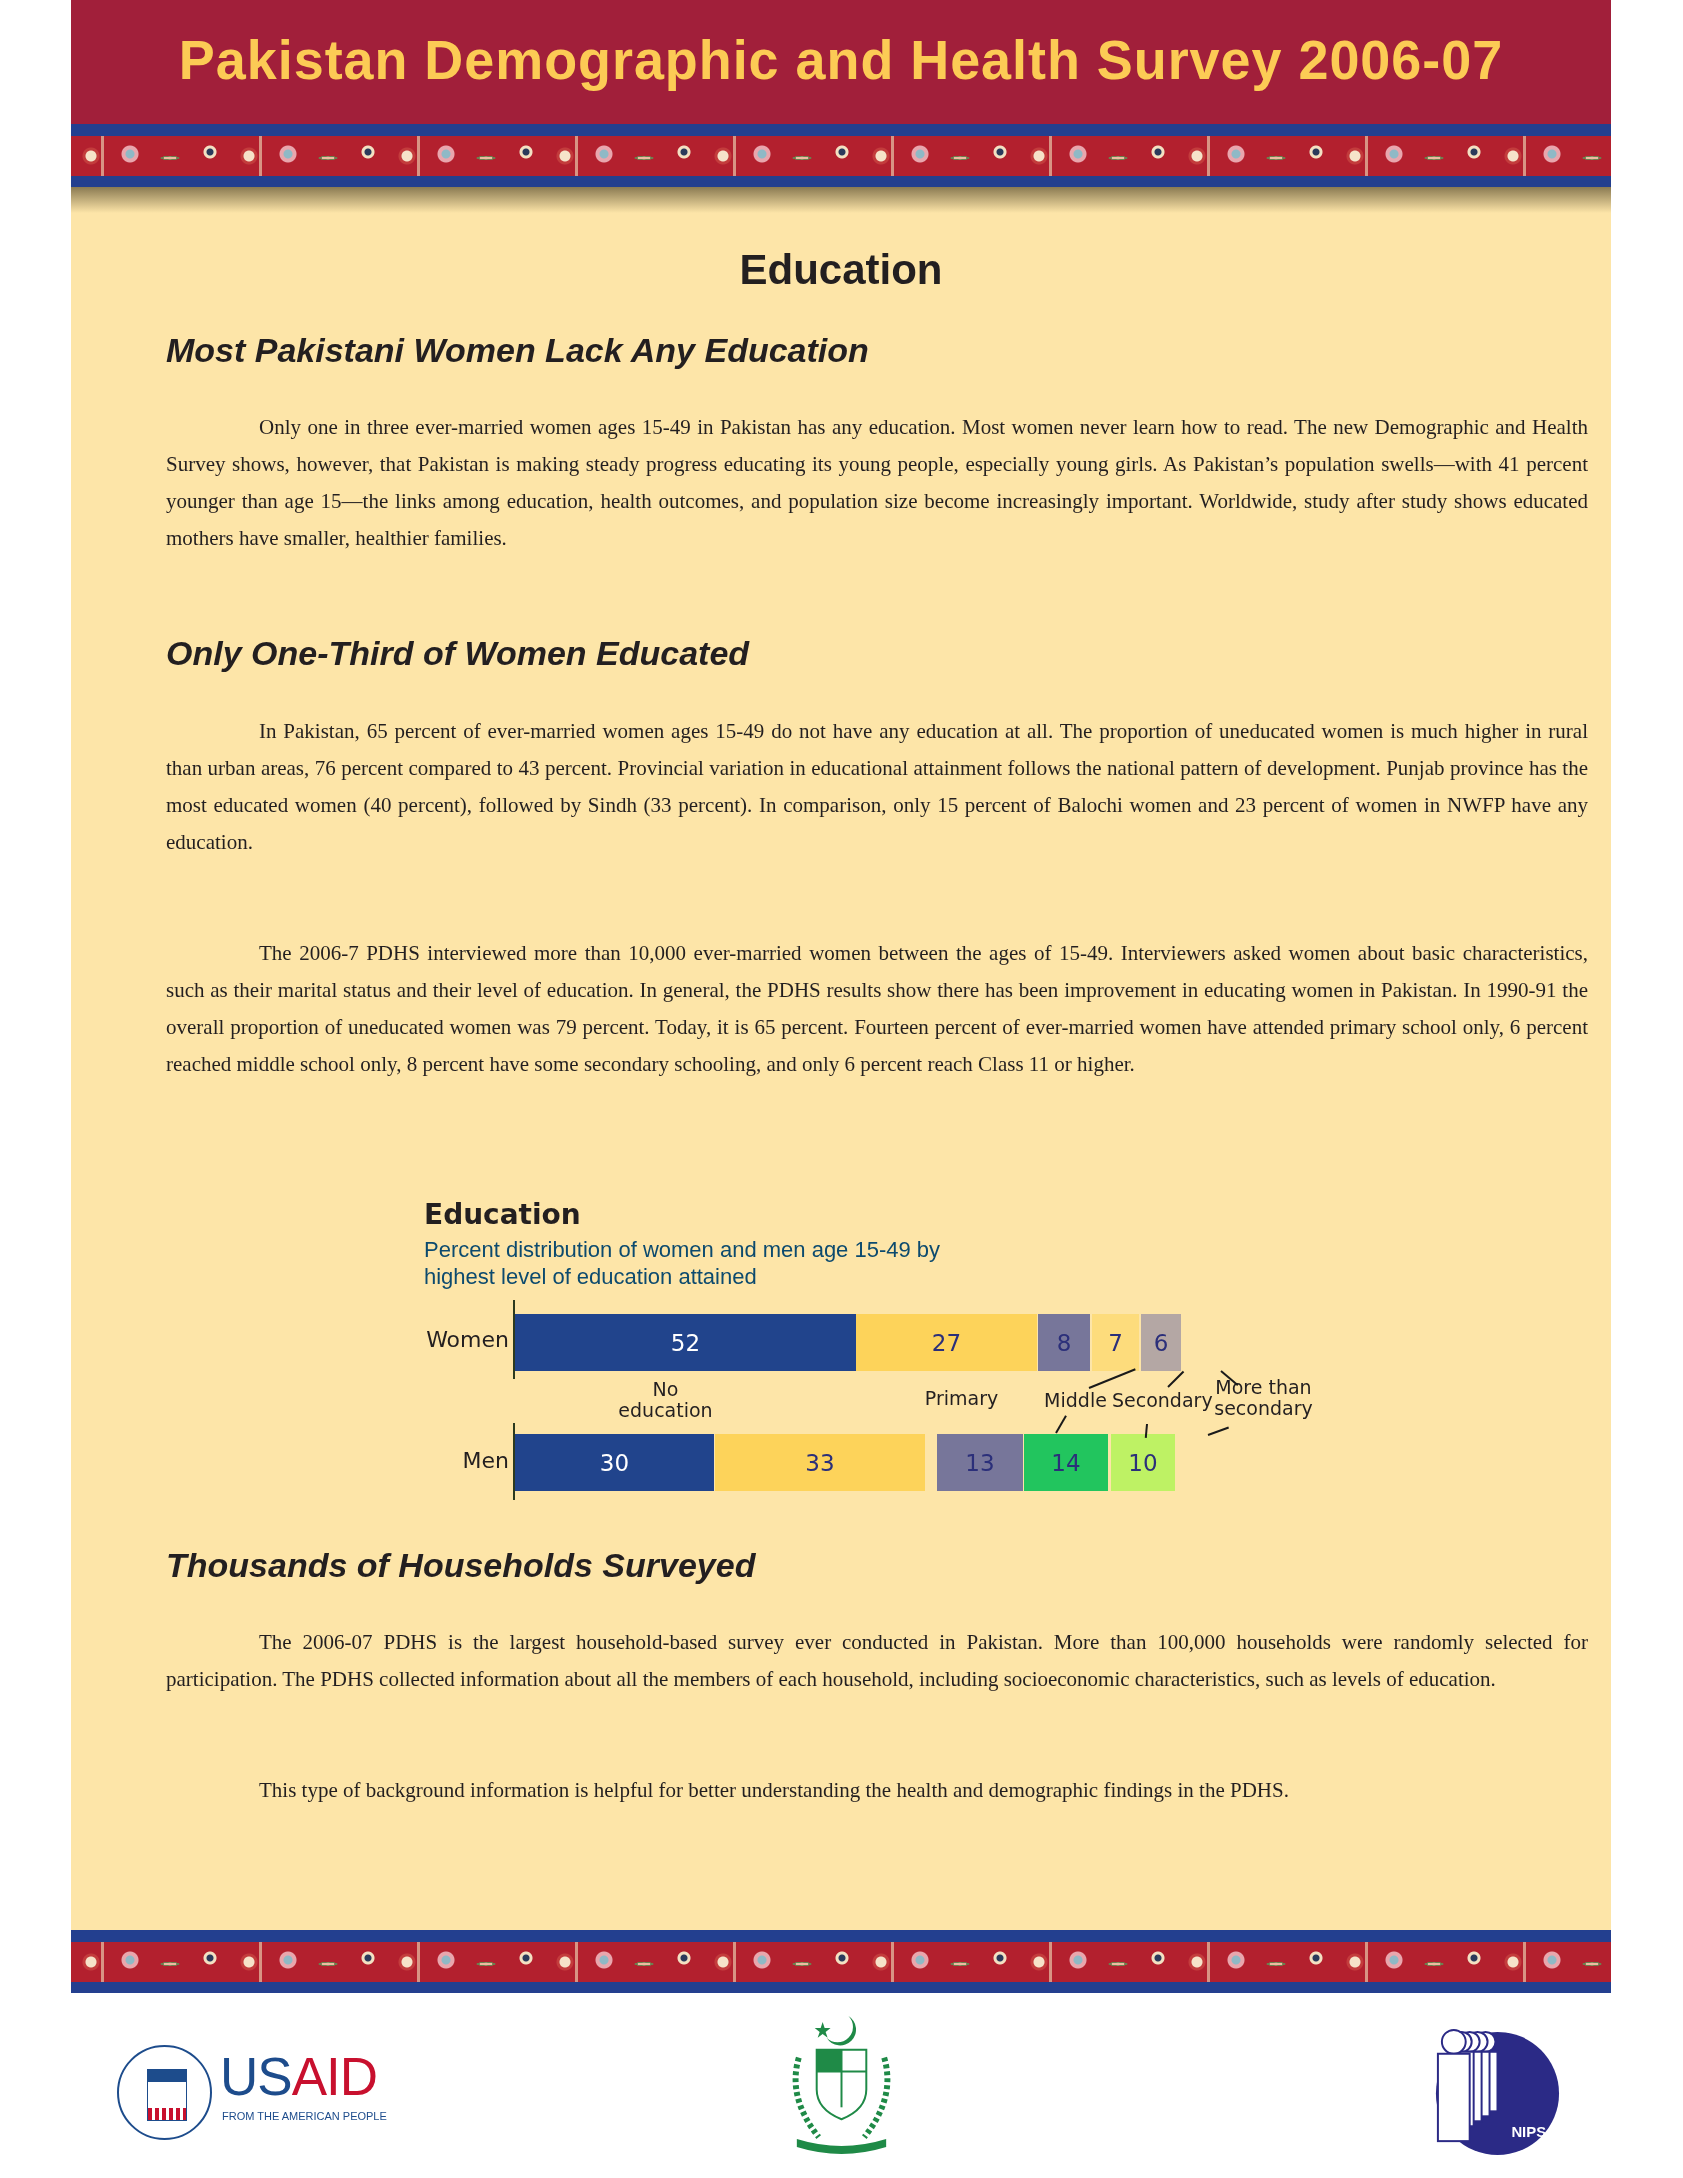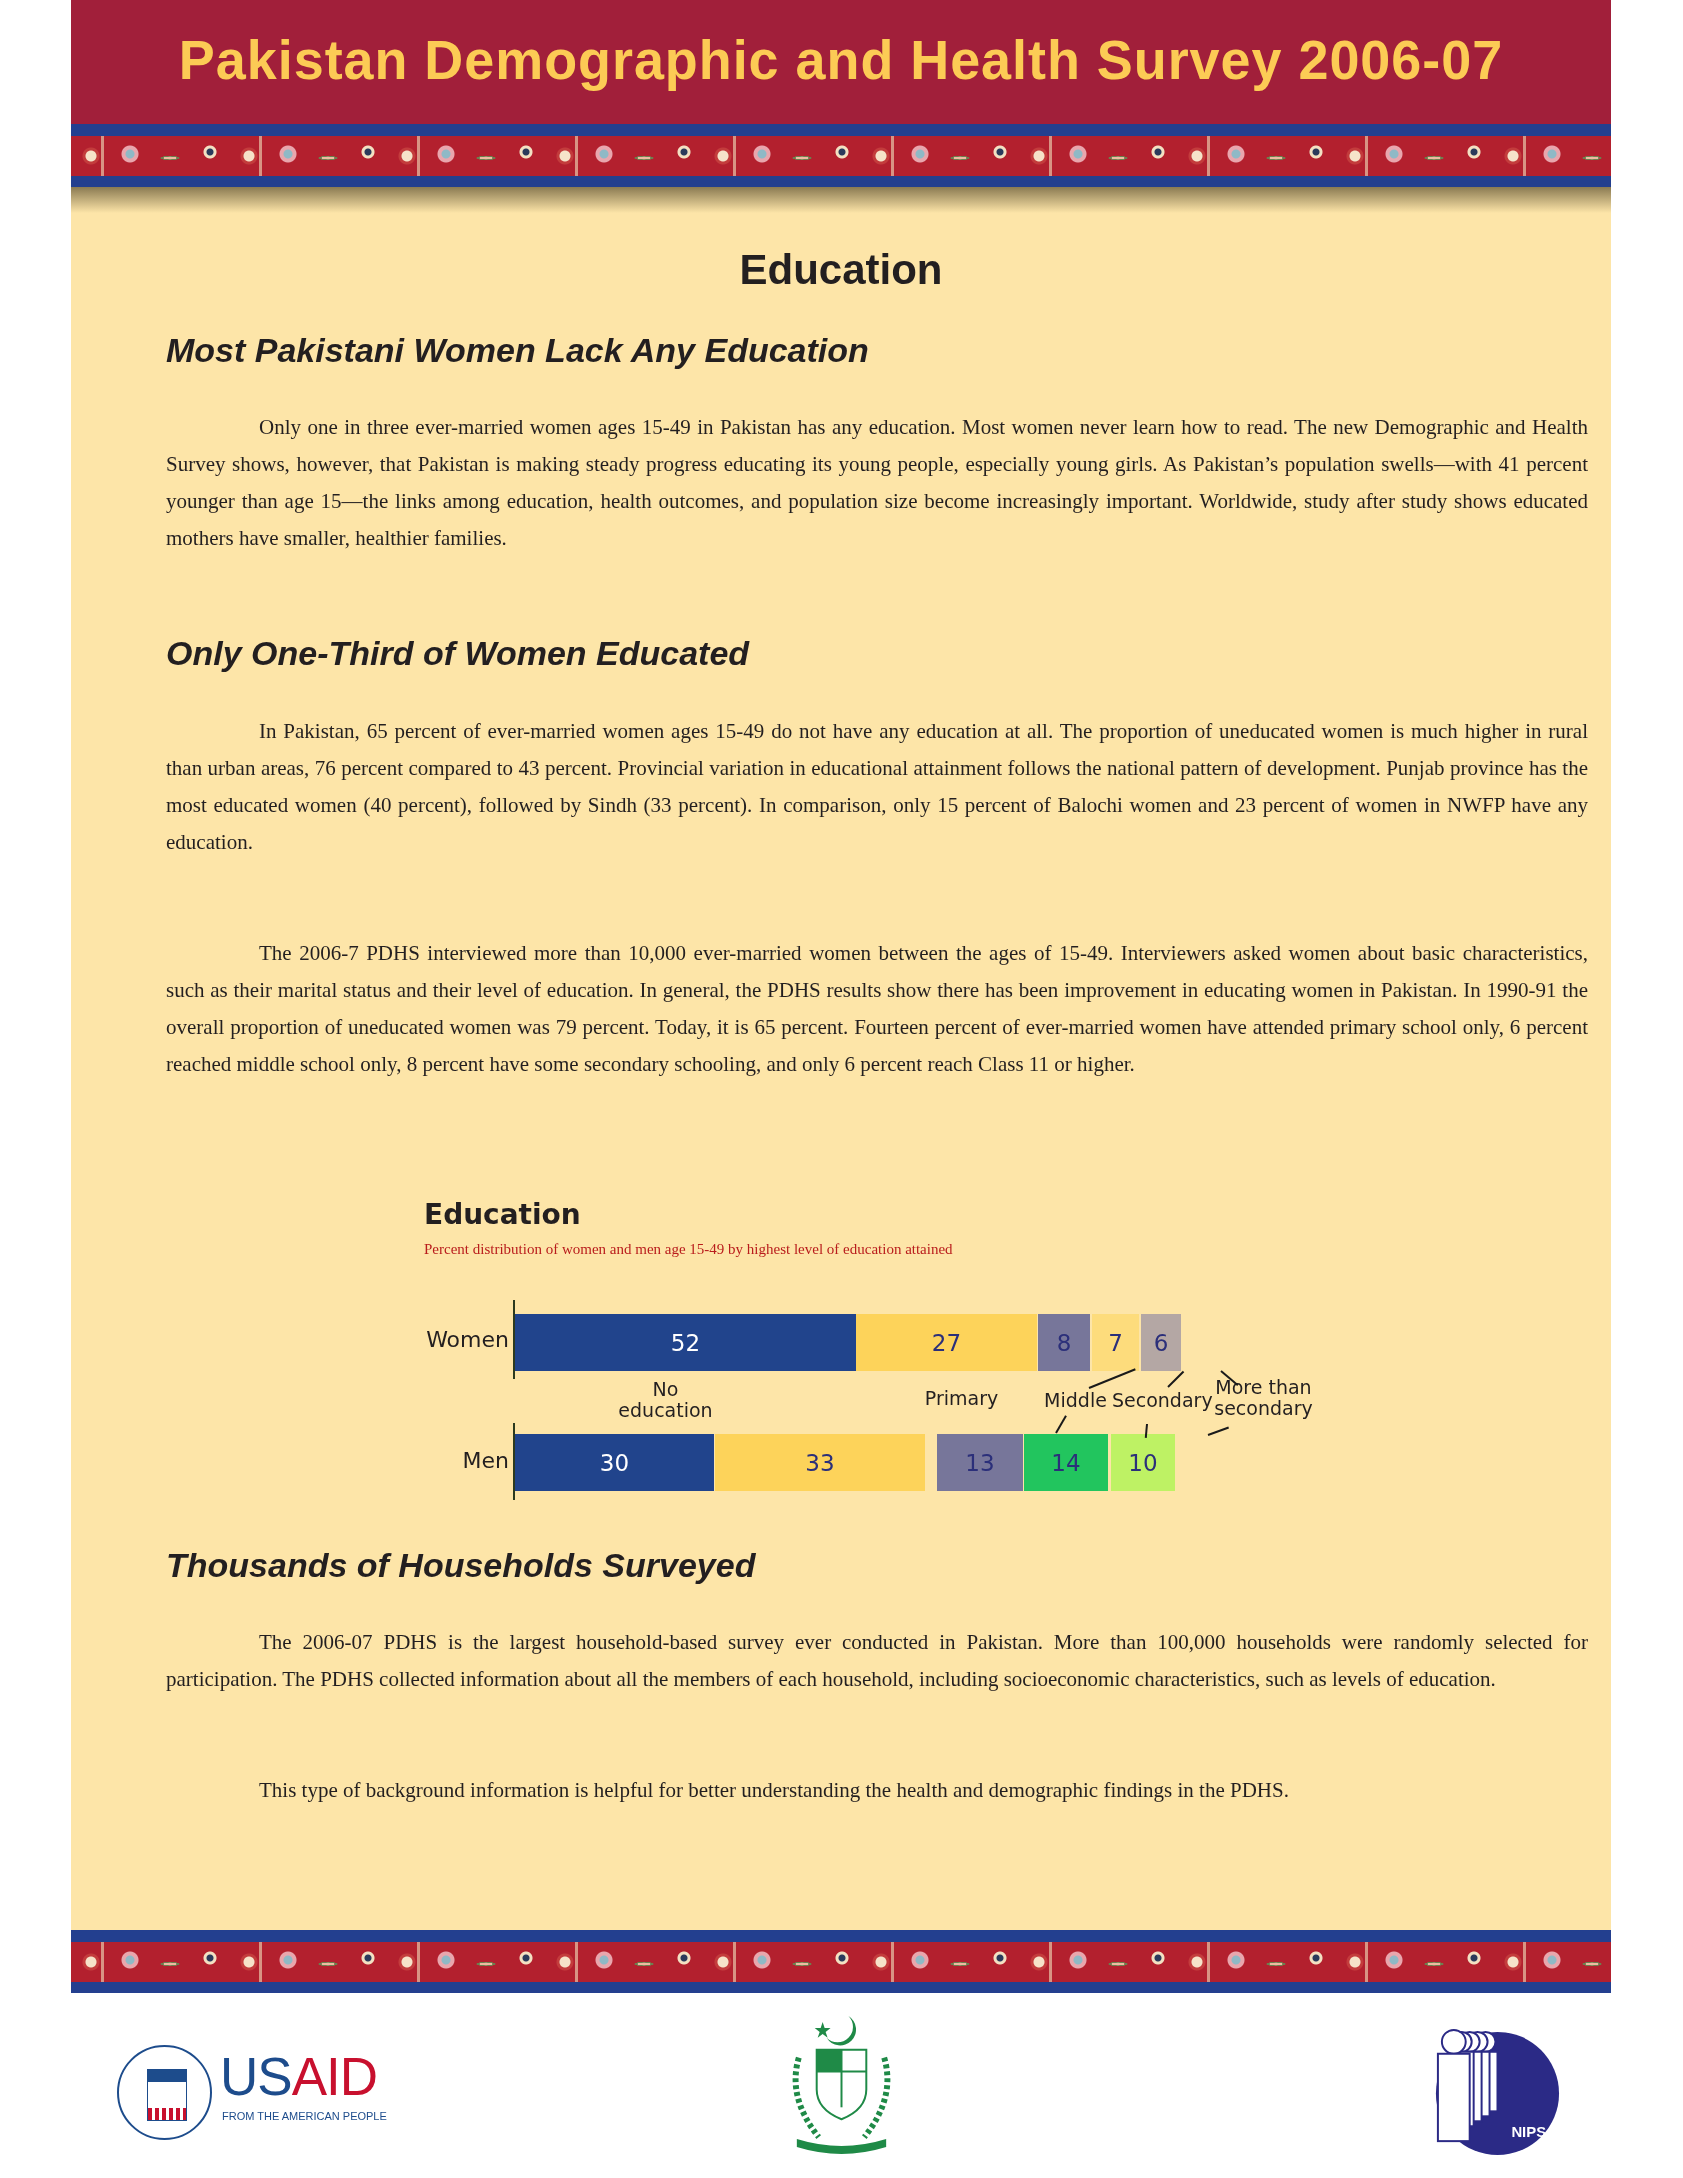--- a/index.html
+++ b/index.html
@@ -58,21 +58,21 @@
   }
 
   
   .chart { position: absolute; left: 0; top: 0; }
   .chart-title {
     position: absolute; left: 353px; top: 1198px;
     font-family: "DejaVu Sans", sans-serif; font-weight: bold; font-size: 28px; color: #231f20;
   }
   .chart-sub {
     position: absolute; left: 353px; top: 1236px; width: 554px;
-    font-family: Liberation Serif, serif; font-size: 15px; line-height: 27px; color: #b91c1c;
+    font-family: Liberation Sans, sans-serif; font-size: 22px; line-height: 27px; color: #0c4a6e;
   }
   .axis {
     position: absolute; left: 442px; width: 2px; background: #2c3a1e;
   }
   .row-label {
     position: absolute; width: 89px; text-align: right;
     font-family: "DejaVu Sans", sans-serif; font-size: 22px; color: #231f20;
   }
   .seg {
     position: absolute; height: 57px; display: flex; align-items: center; justify-content: center;

